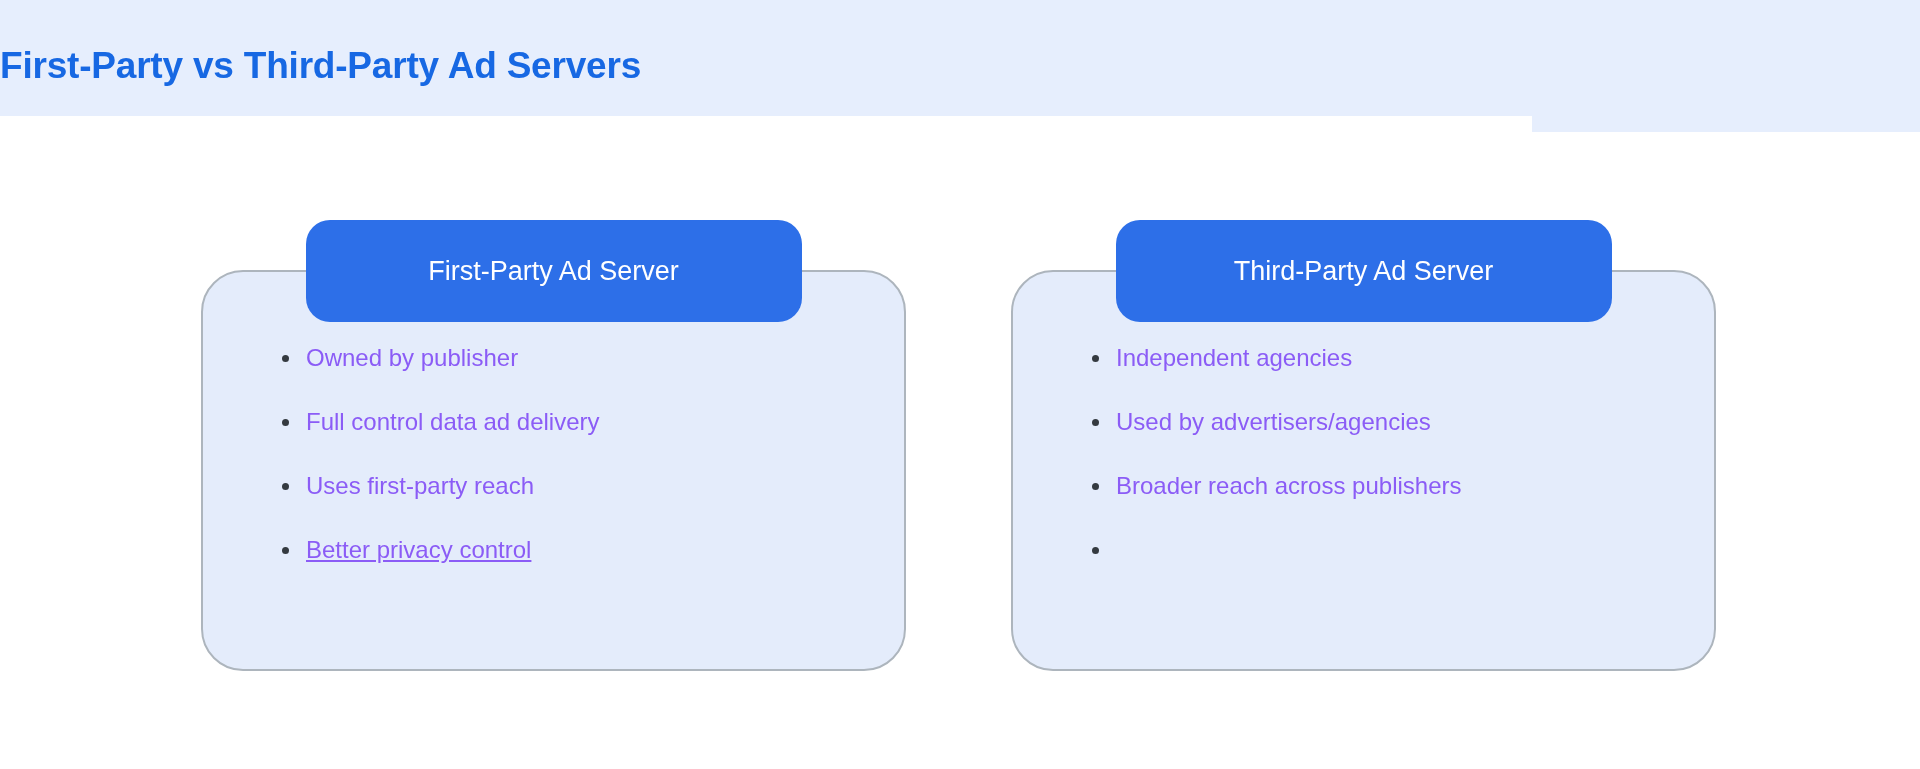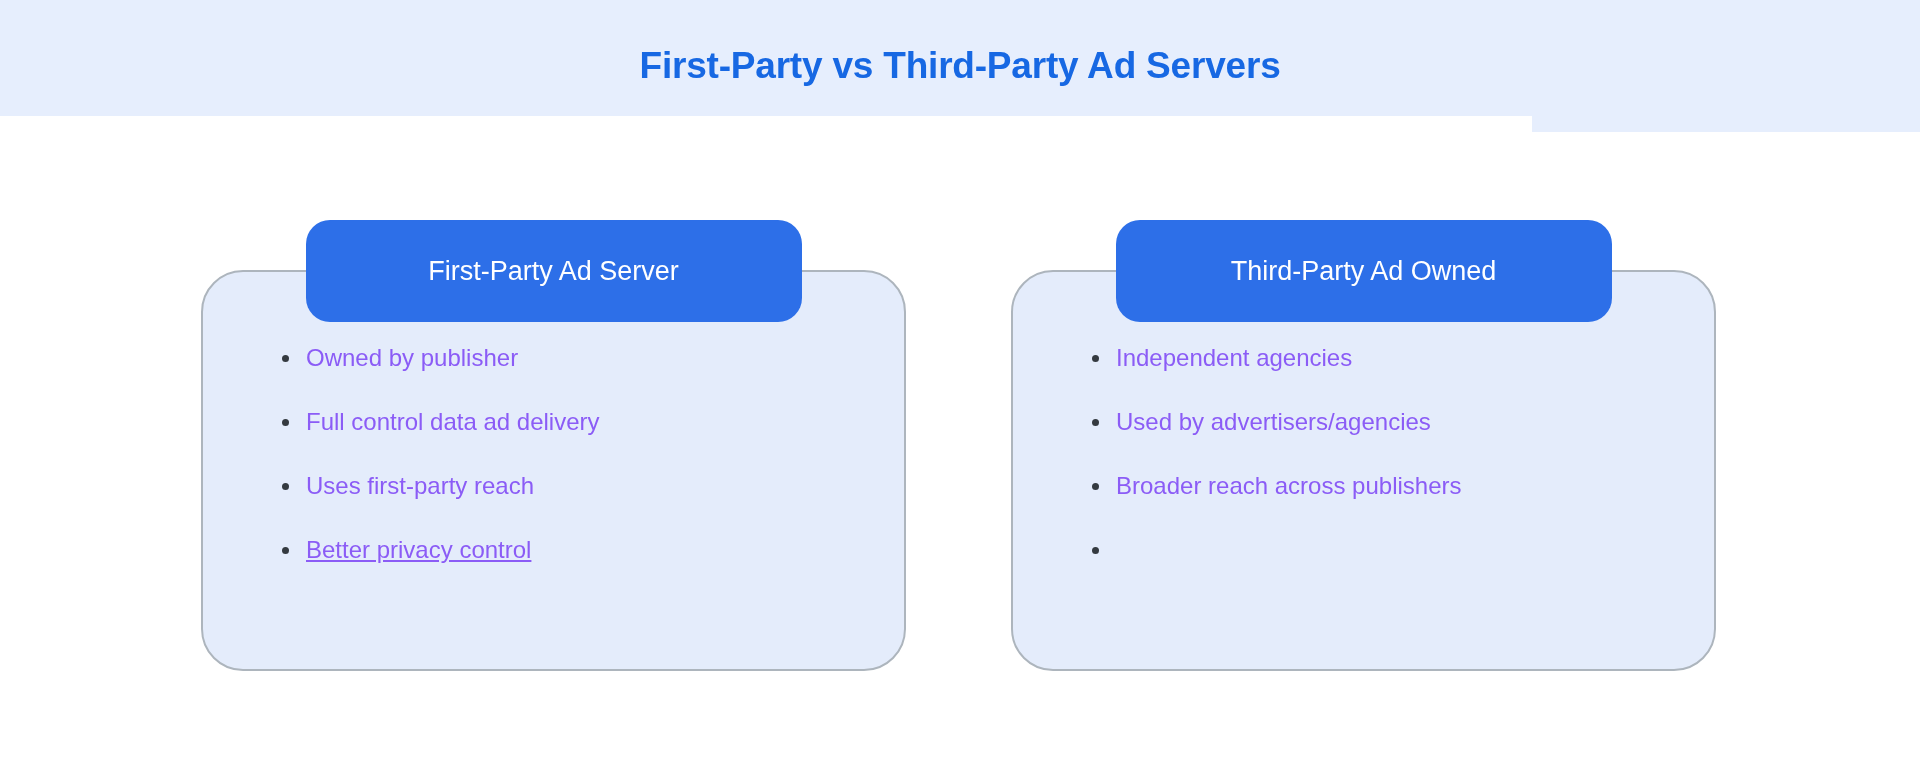--- a/index.html
+++ b/index.html
@@ -18,21 +18,20 @@
   
   .header-band {
     position: absolute;
     left: 0;
     top: 0;
     width: 1920px;
     height: 132px;
     background: #e6eefd;
     display: flex;
     align-items: center;
-    justify-content: center;
   }
   .page-title {
     font-size: 37px;
     font-weight: bold;
     color: #1768e3;
     letter-spacing: -0.2px;
     white-space: nowrap;
   }
 
   
@@ -136,21 +135,21 @@
       </li>
       <li class="card-list-item">
         <span class="bullet-dot"></span>
         <span>Better privacy control</span>
       </li>
     </ul>
   </div>
 
   <div class="card right">
     <div class="card-badge">
-      <span class="card-badge-label">Third-Party Ad Owned</span>
+      <span class="card-badge-label">Third-Party Ad Server</span>
     </div>
     <ul class="card-list">
       <li class="card-list-item">
         <span class="bullet-dot"></span>
         <span>Independent agencies</span>
       </li>
       <li class="card-list-item">
         <span class="bullet-dot"></span>
         <span>Used by advertisers/agencies</span>
       </li>

